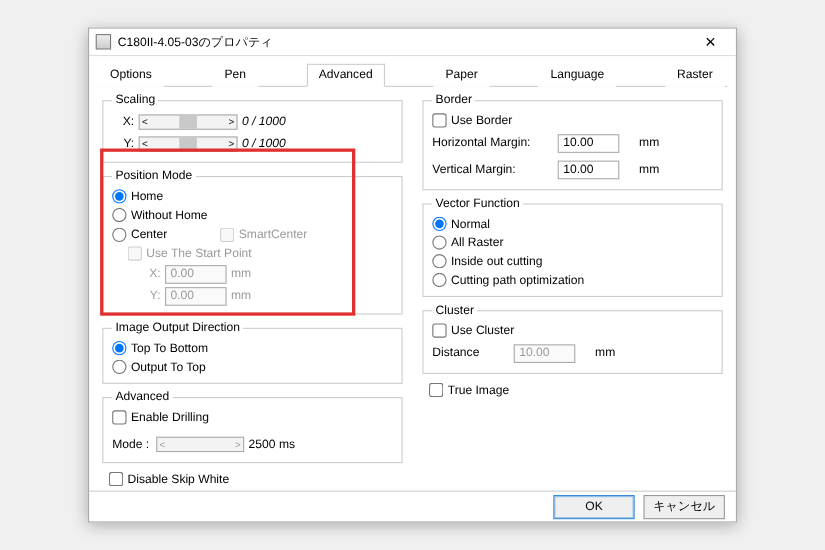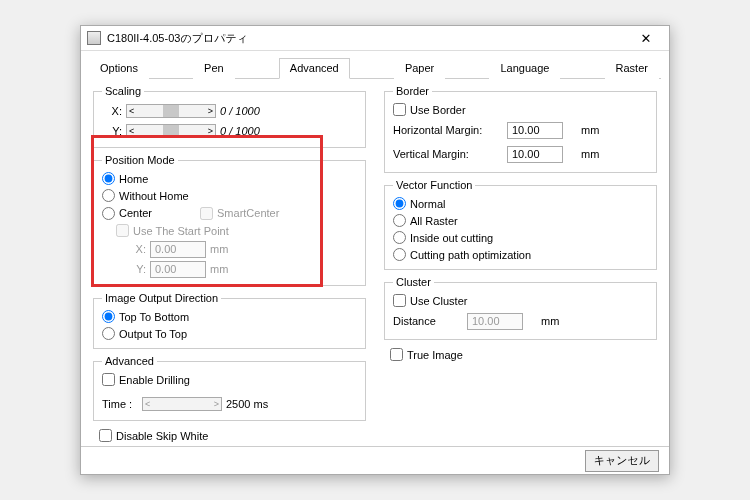--- a/index.html
+++ b/index.html
@@ -238,21 +238,21 @@
           </label>
       </fieldset>
 
       <fieldset>
         <legend>Advanced</legend>
         <label class="check">
             <input type="checkbox" style="">
             <span>Enable Drilling</span>
           </label>
         <div class="row" style="margin-top:6px;">
-          <span style="width:36px;">Time :</span>
+          <span style="width:36px;">Mode :</span>
           <div class="slider disabled" style="width:80px;">
             <span class="arrow">&lt;</span>
             <span></span>
             <span class="arrow">&gt;</span>
           </div>
           <span>2500 ms</span>
         </div>
       </fieldset>
 
       <label class="check standalone-check">
@@ -316,15 +316,16 @@
 
 
       <label class="check standalone-check">
           <input type="checkbox" style="">
           <span>True Image</span>
         </label>
     </div>
   </div>
 
   <div class="footer">
+    <div class="btn primary">OK</div>
     <div class="btn">キャンセル</div>
   </div>
 </div>
 
 </body></html>

